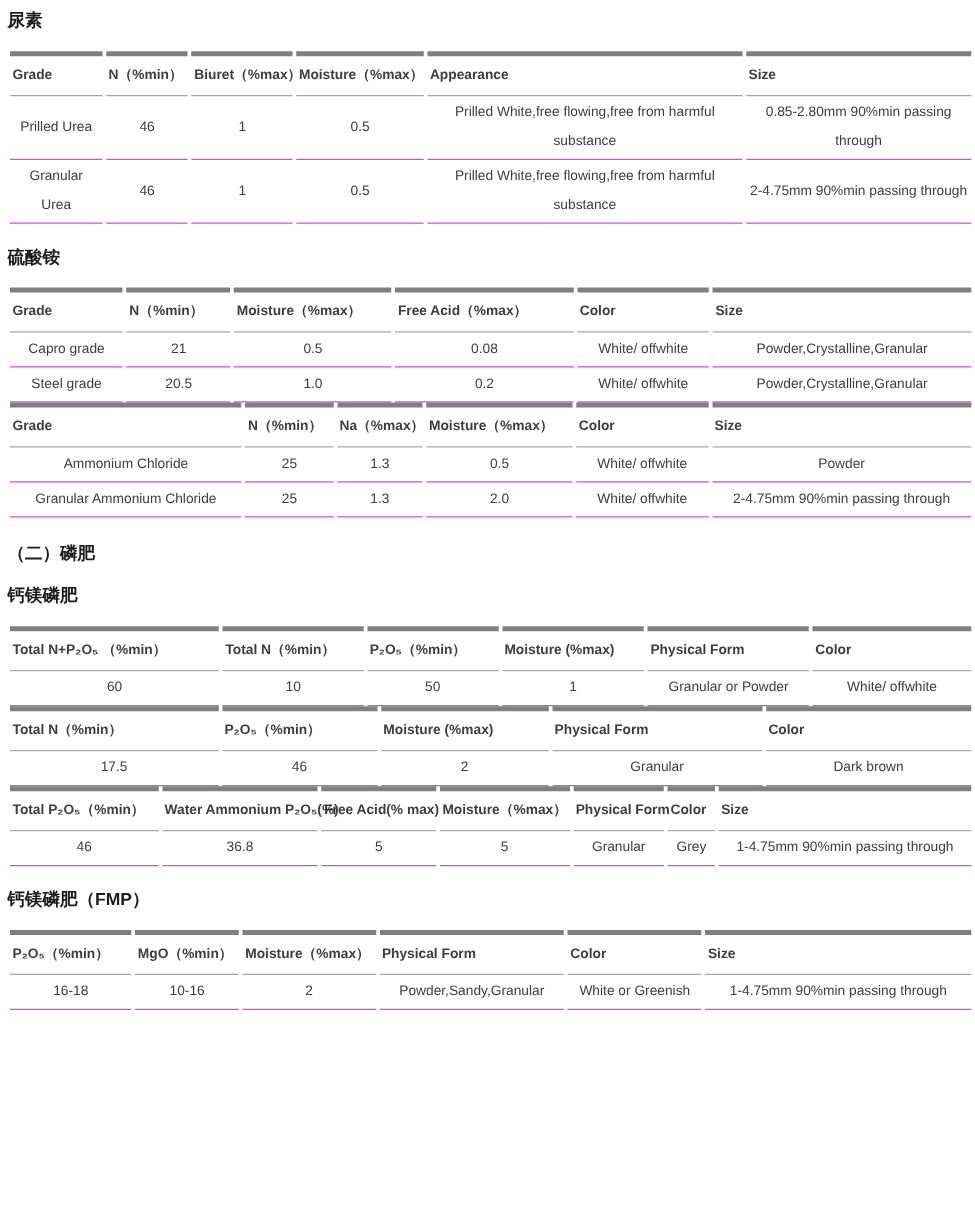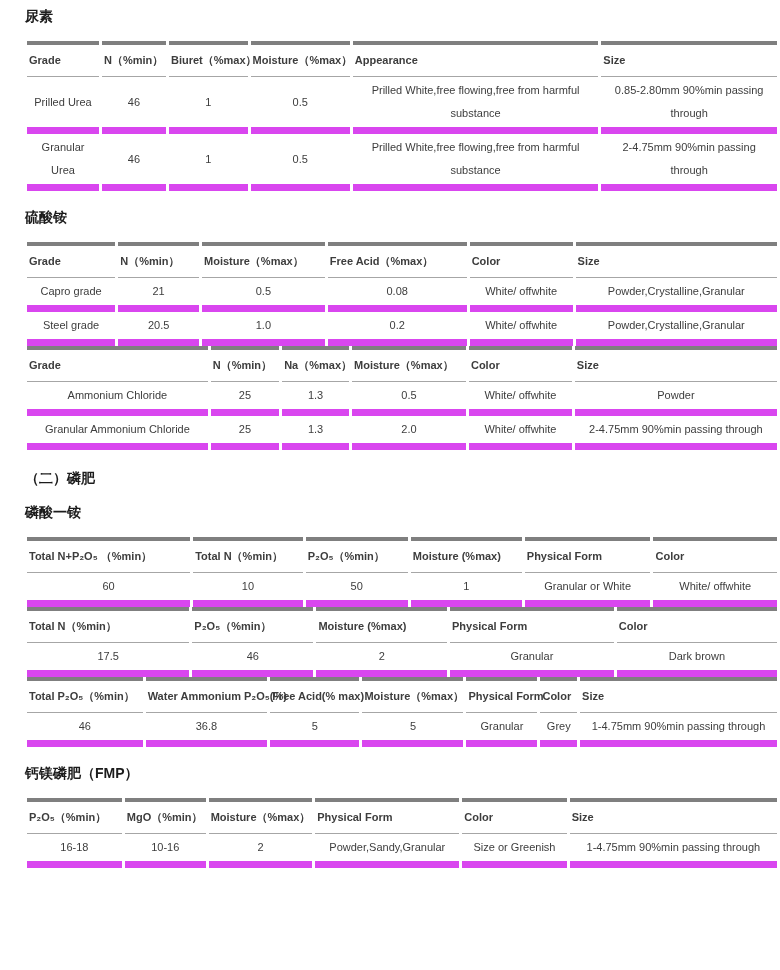--- a/index.html
+++ b/index.html
@@ -2,21 +2,21 @@
 <html><head>
 <meta charset="utf-8">
 <style>
   * { box-sizing: border-box; }
   html, body {
     margin: 0; padding: 0;
     background: #ffffff;
     font-family: "Liberation Sans", "DejaVu Sans", sans-serif;
   }
   body { width: 780px; height: 970px; overflow: hidden; }
-  .doc { padding: 6px 0 0 24px; }
+  .doc { padding: 6px 0 0 5px; }
 
   h2.sec-heading {
     font-size: 14px;
     font-weight: bold;
     color: #1c1c1c;
     margin: 18px 0 17px 1px;
     line-height: 16px;
   }
   h2.first { margin-top: 2px; }
   h2.category { margin: 20px 0 13px 1px; }
@@ -34,21 +34,21 @@
     border-bottom: 1px solid #a6a6a6;
     font-weight: bold;
     padding: 4px 2px;
     line-height: 23px;
     text-align: left;
     vertical-align: middle;
     white-space: nowrap;
     overflow: visible;
   }
   table.spec td {
-    border-bottom: 7px solid #d946ef;
+    border-bottom: 1px solid #d946ef;
     padding: 2px 3px;
     line-height: 23px;
     text-align: center;
     vertical-align: middle;
     word-wrap: break-word;
   }
 </style>
 </head>
 <body>
 
@@ -175,21 +175,21 @@
             <td>White/ offwhite</td>
             <td>2-4.75mm 90%min passing through</td>
           </tr>
         </tbody>
       </table>
   </section>
 
   <h2 class="sec-heading category">（二）磷肥</h2>
 
   <section>
-    <h2 class="sec-heading">磷酸一铵</h2>
+    <h2 class="sec-heading">钙镁磷肥</h2>
     <table class="spec">
       <colgroup>
         <col style="width:22.2%">
           <col style="width:14.9%">
           <col style="width:13.9%">
         <col style="width:15.1%">
           <col style="width:17.1%">
           <col style="width:16.8%">
       </colgroup>
     <thead>
@@ -201,21 +201,21 @@
             <th>Physical Form</th>
             <th>Color</th>
           </tr>
         </thead>
         <tbody>
           <tr>
             <td>60</td>
             <td>10</td>
             <td>50</td>
             <td>1</td>
-            <td>Granular or White</td>
+            <td>Granular or Powder</td>
             <td>White/ offwhite</td>
           </tr>
         </tbody>
       </table>
   </section>
 
   <section>
     <table class="spec">
       <colgroup>
         <col style="width:22%">
@@ -301,20 +301,20 @@
             <th>Color</th>
             <th>Size</th>
           </tr>
         </thead>
         <tbody>
           <tr>
             <td>16-18</td>
             <td>10-16</td>
             <td>2</td>
             <td>Powder,Sandy,Granular</td>
-            <td>Size or Greenish</td>
+            <td>White or Greenish</td>
             <td>1-4.75mm 90%min passing through</td>
           </tr>
         </tbody>
       </table>
   </section>
 
 </div>
 
 </body></html>

